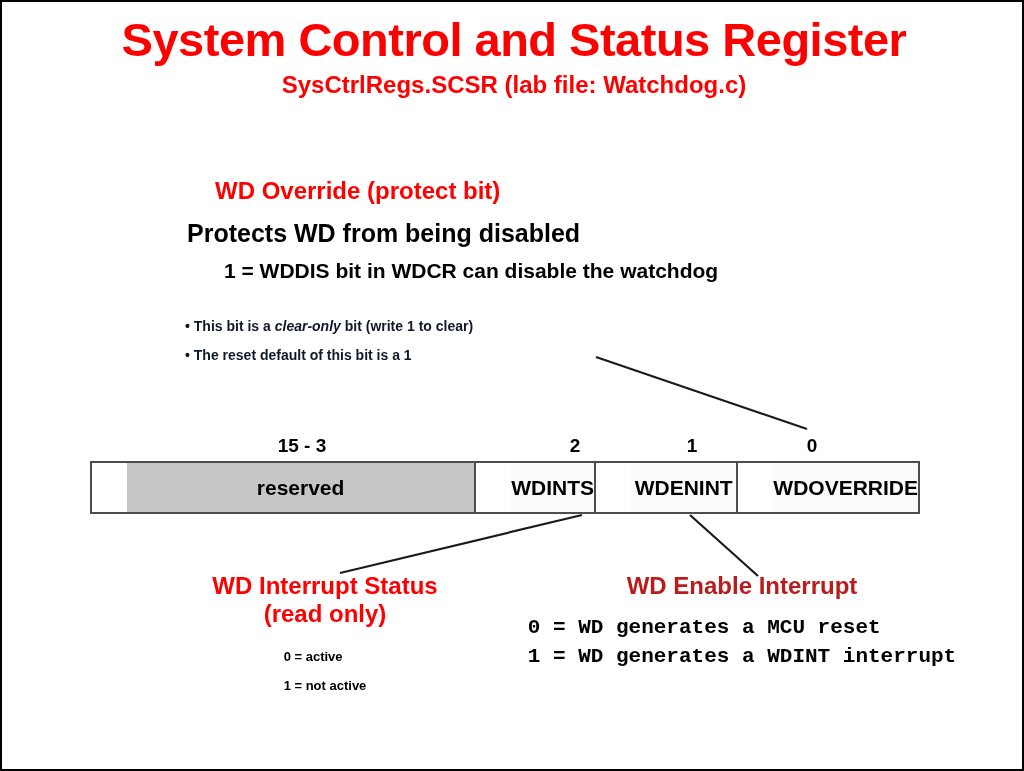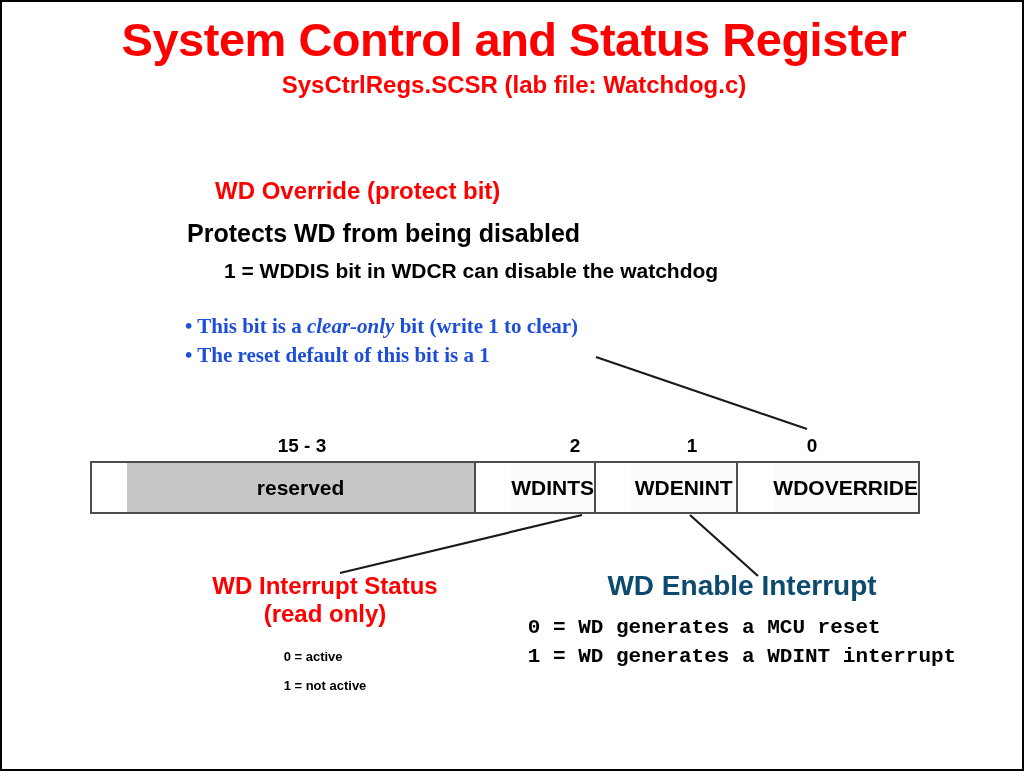--- a/index.html
+++ b/index.html
@@ -77,26 +77,25 @@
     font-weight: bold;
     font-size: 21px;
     line-height: 27px;
     white-space: nowrap;
   }
   #value-list div { white-space: nowrap; }
   #bullet-list {
     position: absolute;
     left: 183px;
     top: 310px;
-    color: #1d4ed8;
-    font-weight: bold;
-    font-size: 21px;
+    color: #0f172a;
+    font-weight: bold;
+    font-size: 14px;
     line-height: 29px;
     white-space: nowrap;
-    font-family: Liberation Serif, serif;
   }
   #bullet-list div { white-space: nowrap; }
   .ital { font-style: italic; }
 
   
   .bitnum {
     position: absolute;
     top: 432px;
     color: #000000;
     font-weight: bold;
@@ -171,23 +170,23 @@
   #wdints-block .vals div { white-space: nowrap; }
 
   #wdenint-block {
     position: absolute;
     left: 520px;
     top: 570px;
     width: 440px;
     text-align: center;
   }
   #wdenint-block .hdr {
-    color: #0c4a6e;
-    font-weight: bold;
-    font-size: 28px;
+    color: #b91c1c;
+    font-weight: bold;
+    font-size: 24px;
     line-height: 28px;
     white-space: nowrap;
   }
   #wdenint-block .vals {
     margin-top: 13px;
     color: #000000;
     font-weight: bold;
     font-size: 21px;
     line-height: 29px;
     display: inline-block;

